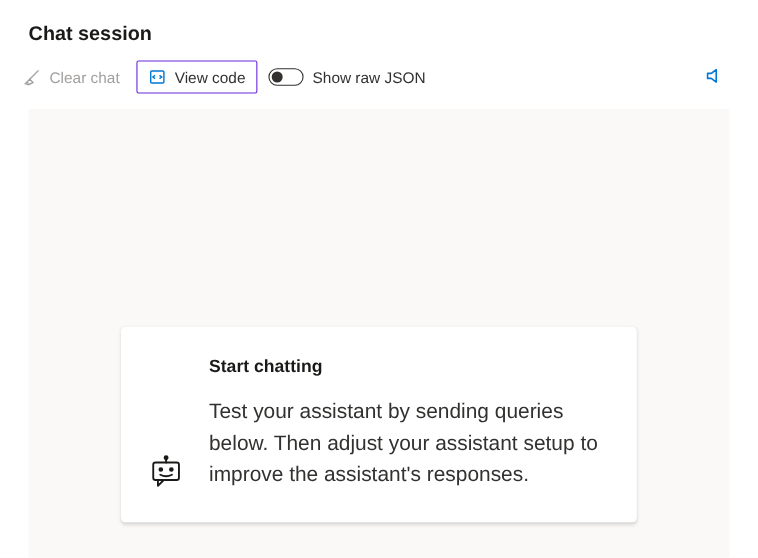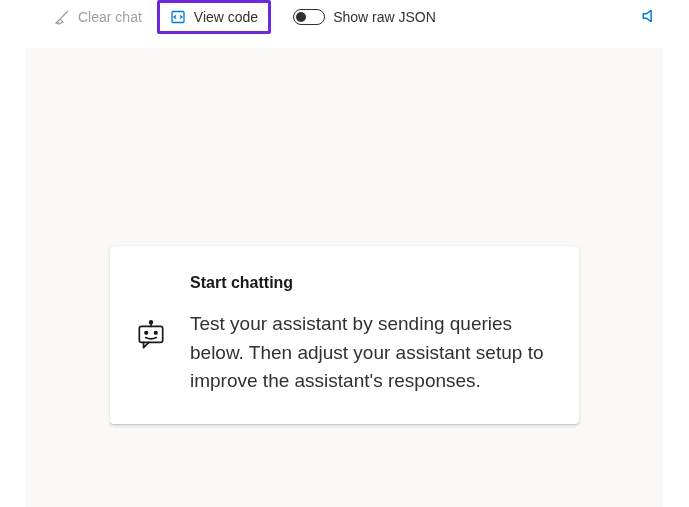--- a/index.html
+++ b/index.html
@@ -21,56 +21,56 @@
     .page-title {
       font-size: 18px;
       font-weight: 600;
       color: #1b1a19;
       padding: 20px 0 14px 26px;
     }
     .toolbar {
       display: flex;
       align-items: center;
       gap: 4px;
-      padding: 0 26px 14px 43px;
+      padding: 0 26px 14px 10px;
     }
     .toolbar-btn {
       display: inline-flex;
       align-items: center;
       gap: 8px;
       background: transparent;
       border: 1px solid transparent;
       padding: 6px 10px;
       font-size: 14px;
       font-family: inherit;
       cursor: pointer;
       color: #323130;
       border-radius: 2px;
     }
     .toolbar-btn.disabled {
       color: #a19f9d;
       cursor: default;
     }
     .toolbar-btn.focused {
-      border: 3px solid #6d28d9;
+      border: 1px solid #6d28d9;
       border-radius: 2px;
       align-items: flex-end;
     }
     .toolbar-btn .icon {
       display: inline-flex;
       align-items: center;
       justify-content: center;
       width: 16px;
       height: 16px;
     }
     .toggle-wrap {
       display: inline-flex;
       align-items: center;
       gap: 8px;
-      margin-left: 18px;
+      margin-left: 6px;
     }
     .toggle {
       position: relative;
       width: 32px;
       height: 16px;
       border: 1px solid #323130;
       border-radius: 16px;
       background: #ffffff;
       cursor: pointer;
     }
@@ -102,21 +102,21 @@
       position: absolute;
       left: 84px;
       right: 84px;
       top: 198px;
       background: #ffffff;
       border-radius: 4px;
       box-shadow: 0 1.6px 3.6px rgba(0,0,0,0.13), 0 0.3px 0.9px rgba(0,0,0,0.11);
       padding: 28px 28px 28px 24px;
       display: flex;
       gap: 22px;
-      align-items: center;
+      align-items: flex-end;
     }
     .card .bot-icon {
       width: 34px;
       flex-shrink: 0;
       display: flex;
       align-items: flex-start;
       justify-content: center;
       padding-top: 2px;
     }
     .card-title {
@@ -129,20 +129,21 @@
       font-size: 19px;
       color: #323130;
       line-height: 1.5;
     }
   </style>
 </head>
 <body>
 
 <div class="page">
 
+  <h2 class="page-title">Chat session</h2>
 
   <div class="toolbar">
 
     <button class="toolbar-btn disabled">
       <span class="icon">
         <svg viewBox="0 0 16 16" width="16" height="16" fill="none" stroke="#a19f9d" stroke-width="1.2">
           <path d="M6 10 L14 2"></path>
           <path d="M2 14 L6 10 L9 13 L5 15 Z"></path>
           <path d="M3.5 12.5 L5 14"></path>
         </svg>

